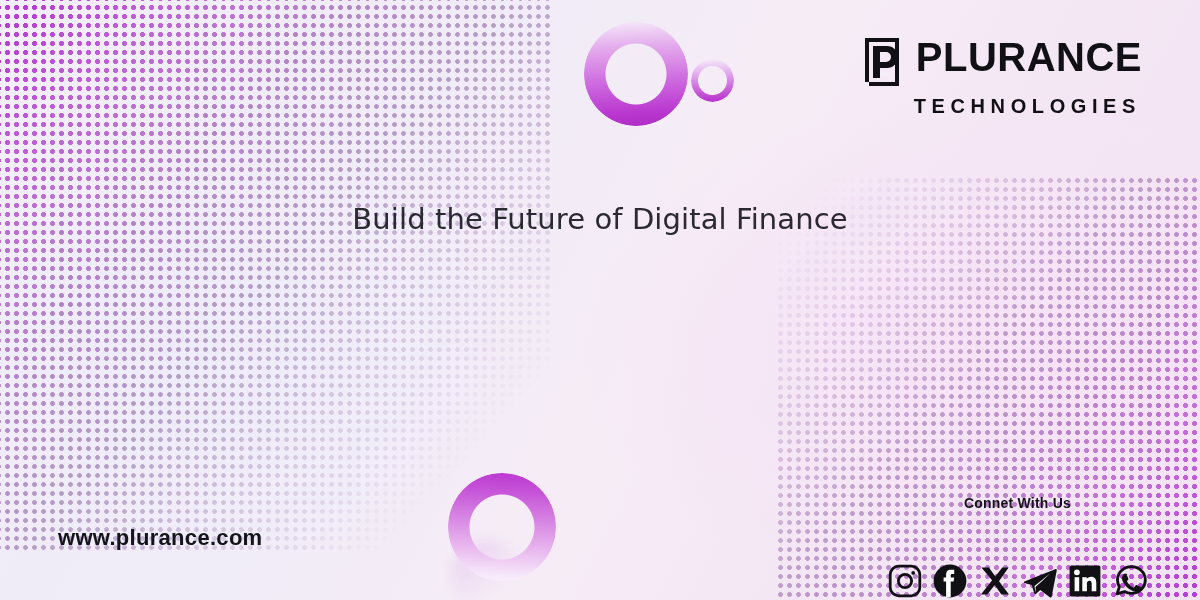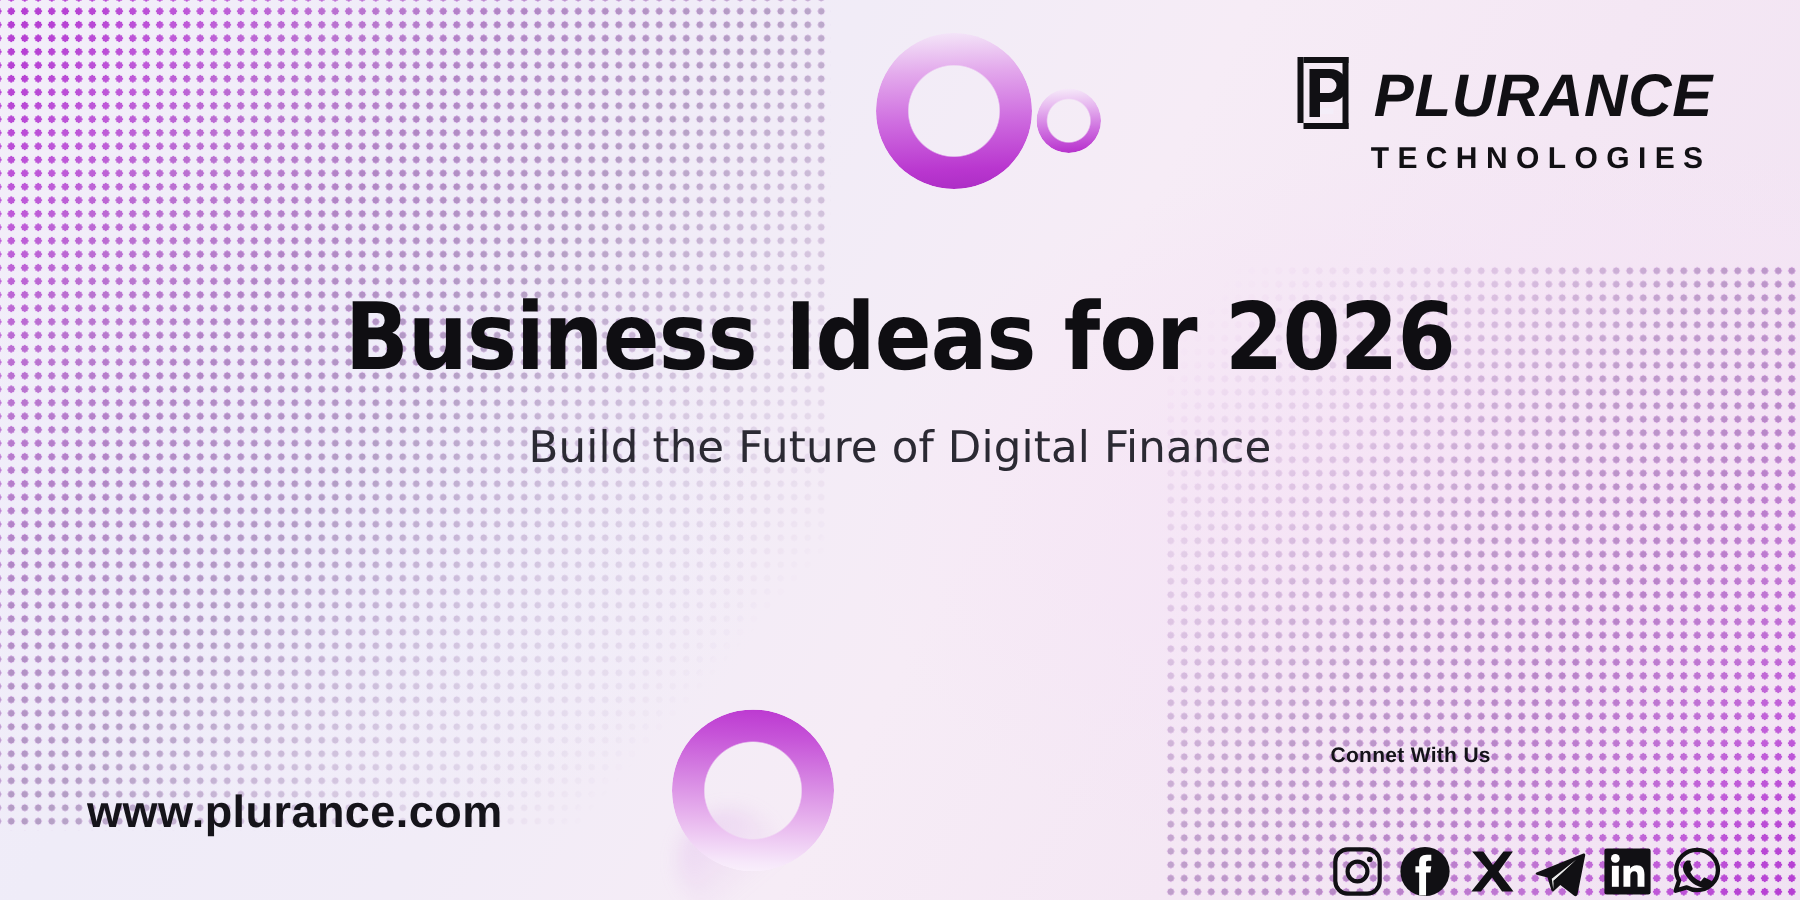--- a/index.html
+++ b/index.html
@@ -186,21 +186,21 @@
     pointer-events:none;
   }
 
   
   .logo{
     position:absolute; right:58px; top:38px;
     display:flex; flex-direction:column; align-items:flex-end;
     z-index:6;
   }
   .logo-row{
-    display:flex; align-items:center; gap:13px;font-style:italic;
+    display:flex; align-items:flex-start; gap:13px;
   }
   .logo-mark{ width:42px; height:52px; display:block; }
   .logo-word{
     font-size:40px;
     font-weight:bold;
     letter-spacing:.5px;
     color:#111014;
     line-height:.95;
     font-family:"Liberation Sans", sans-serif;
   }
@@ -233,30 +233,30 @@
     font-family:"DejaVu Sans","Liberation Sans", sans-serif;
     font-size:29px;
     font-weight:400;
     color:#2b2a33;
     letter-spacing:.1px;
   }
 
   
   .url{
     position:absolute; left:58px; top:525px;
-    font-size:30px; font-weight:bold;
+    font-size:22px; font-weight:bold;
     letter-spacing:.3px;
     color:#15141a;
     z-index:6;
   }
 
   
   .social{
     position:absolute; right:52px; top:495px;
-    display:flex; flex-direction:column; 
+    display:flex; flex-direction:column; align-items:center;
     z-index:6;
     gap:45px;
   }
   .social-label{
     font-size:14px; font-weight:bold;
     color:#141319;
     letter-spacing:.2px;
     margin-bottom:7px;
   }
   .social-row{ display:flex; align-items:center; gap:9px; }
@@ -298,21 +298,20 @@
 
         <rect x="19" y="34" width="9" height="4" fill="#f4eef9"></rect>
       </svg>
       <div class="logo-word">PLURANCE</div>
     </div>
     <div class="logo-sub">TECHNOLOGIES</div>
   </div>
 
   <div class="headline">
     <div class="title">
-      <span class="l2">Business Ideas for 2026</span>
     </div>
     <div class="subtitle">Build the Future of Digital Finance</div>
   </div>
 
   <div class="url">www.plurance.com</div>
 
   <div class="social">
     <div class="social-label">Connet With Us</div>
     <div class="social-row">
 

